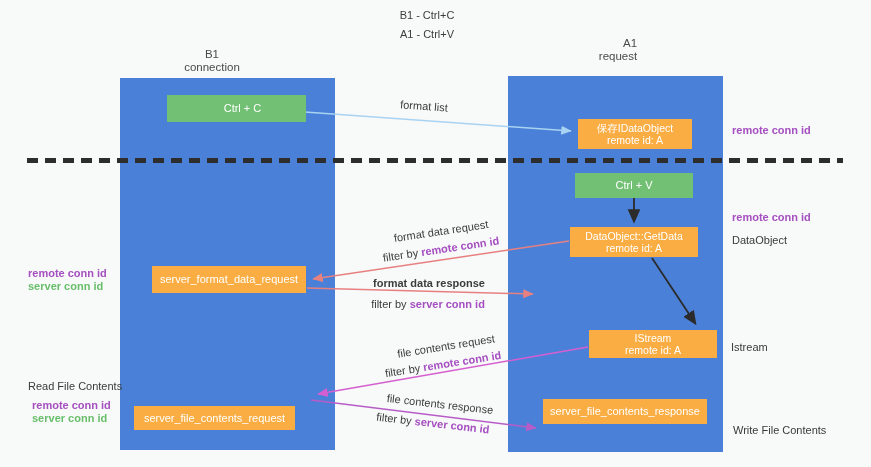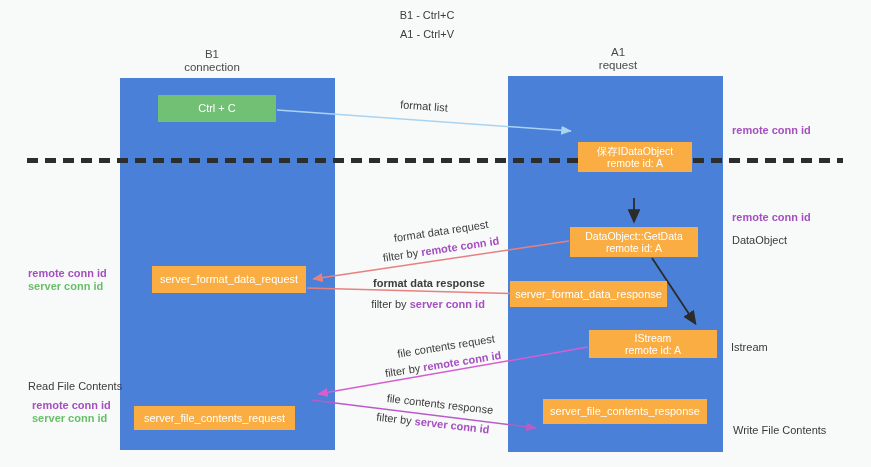--- a/index.html
+++ b/index.html
@@ -41,21 +41,21 @@
 
   <div class="title">
     <div>B1 - Ctrl+C</div>
     <div>A1 - Ctrl+V</div>
   </div>
 
   <div class="col-header" style="left:212px;top:48px;">
     <div>B1</div>
     <div>connection</div>
   </div>
-  <div class="col-header" style="left:618px;top:46px;">
+  <div class="col-header" style="left:618px;top:37px;text-align:right;">
     <div>A1</div>
     <div>request</div>
   </div>
 
   <div class="lane lane-left"></div>
   <div class="lane lane-right"></div>
 
   <svg class="arrows" width="871" height="467">
     <defs>
       <marker id="m-blue" markerWidth="8" markerHeight="8" refX="6.5" refY="3" orient="auto">
@@ -78,41 +78,41 @@
     <line x1="634" y1="198" x2="634" y2="221" stroke="#2b2b2b" stroke-width="1.8" marker-end="url(#m-black)"></line>
     <line x1="569" y1="241" x2="313" y2="279" stroke="#e88080" stroke-width="1.5" marker-end="url(#m-salmon)"></line>
     <line x1="307" y1="288" x2="533" y2="294" stroke="#e88080" stroke-width="1.5" marker-end="url(#m-salmon)"></line>
     <line x1="652" y1="258" x2="695" y2="323" stroke="#2b2b2b" stroke-width="1.8" marker-end="url(#m-black)"></line>
     <line x1="588" y1="347" x2="318" y2="394" stroke="#d55fd0" stroke-width="1.5" marker-end="url(#m-magenta)"></line>
     <line x1="311" y1="400" x2="536" y2="428" stroke="#b85cc8" stroke-width="1.5" marker-end="url(#m-purple)"></line>
   </svg>
 
   <div class="divider"></div>
 
-  <div class="node green" style="left:158px;top:95px;width:118px;height:27px;">Ctrl + C</div>
+  <div class="node green" style="left:167px;top:95px;width:127px;height:27px;padding-left:12px;">Ctrl + C</div>
 
-  <div class="node orange two" style="left:578px;top:119px;width:114px;height:30px;margin-top:23px;">
+  <div class="node orange two" style="left:578px;top:119px;width:114px;height:30px;">
     <div>保存IDataObject</div>
     <div>remote id: A</div>
   </div>
 
+  <div class="node green" style="left:575px;top:173px;width:118px;height:25px;">Ctrl + V</div>
 
   <div class="node orange two" style="left:570px;top:227px;width:128px;height:30px;">
     <div>DataObject::GetData</div>
     <div>remote id: A</div>
   </div>
 
   <div class="node orange two" style="left:589px;top:330px;width:128px;height:28px;">
     <div>IStream</div>
     <div>remote id: A</div>
   </div>
 
   <div class="node orange" style="left:152px;top:266px;width:154px;height:27px;text-align:center;">server_format_data_request</div>
 
-  <div class="node orange" style="left:510px;top:281px;width:157px;height:26px;">server_format_data_response</div>
 
   <div class="node orange" style="left:134px;top:382px;width:161px;height:24px;margin-top:24px;">server_file_contents_request</div>
 
   <div class="node orange" style="left:543px;top:399px;width:164px;height:25px;">server_file_contents_response</div>
 
   <div class="flow-label" style="left:424px;top:106px;transform:translate(-50%,-50%) rotate(4deg);">format list</div>
 
   <div class="flow-label" style="left:441px;top:231px;transform:translate(-50%,-50%) rotate(-8.5deg);">format data request</div>
   <div class="flow-label" style="left:441px;top:249px;transform:translate(-50%,-50%) rotate(-8.5deg);">
     <span>filter by</span>

